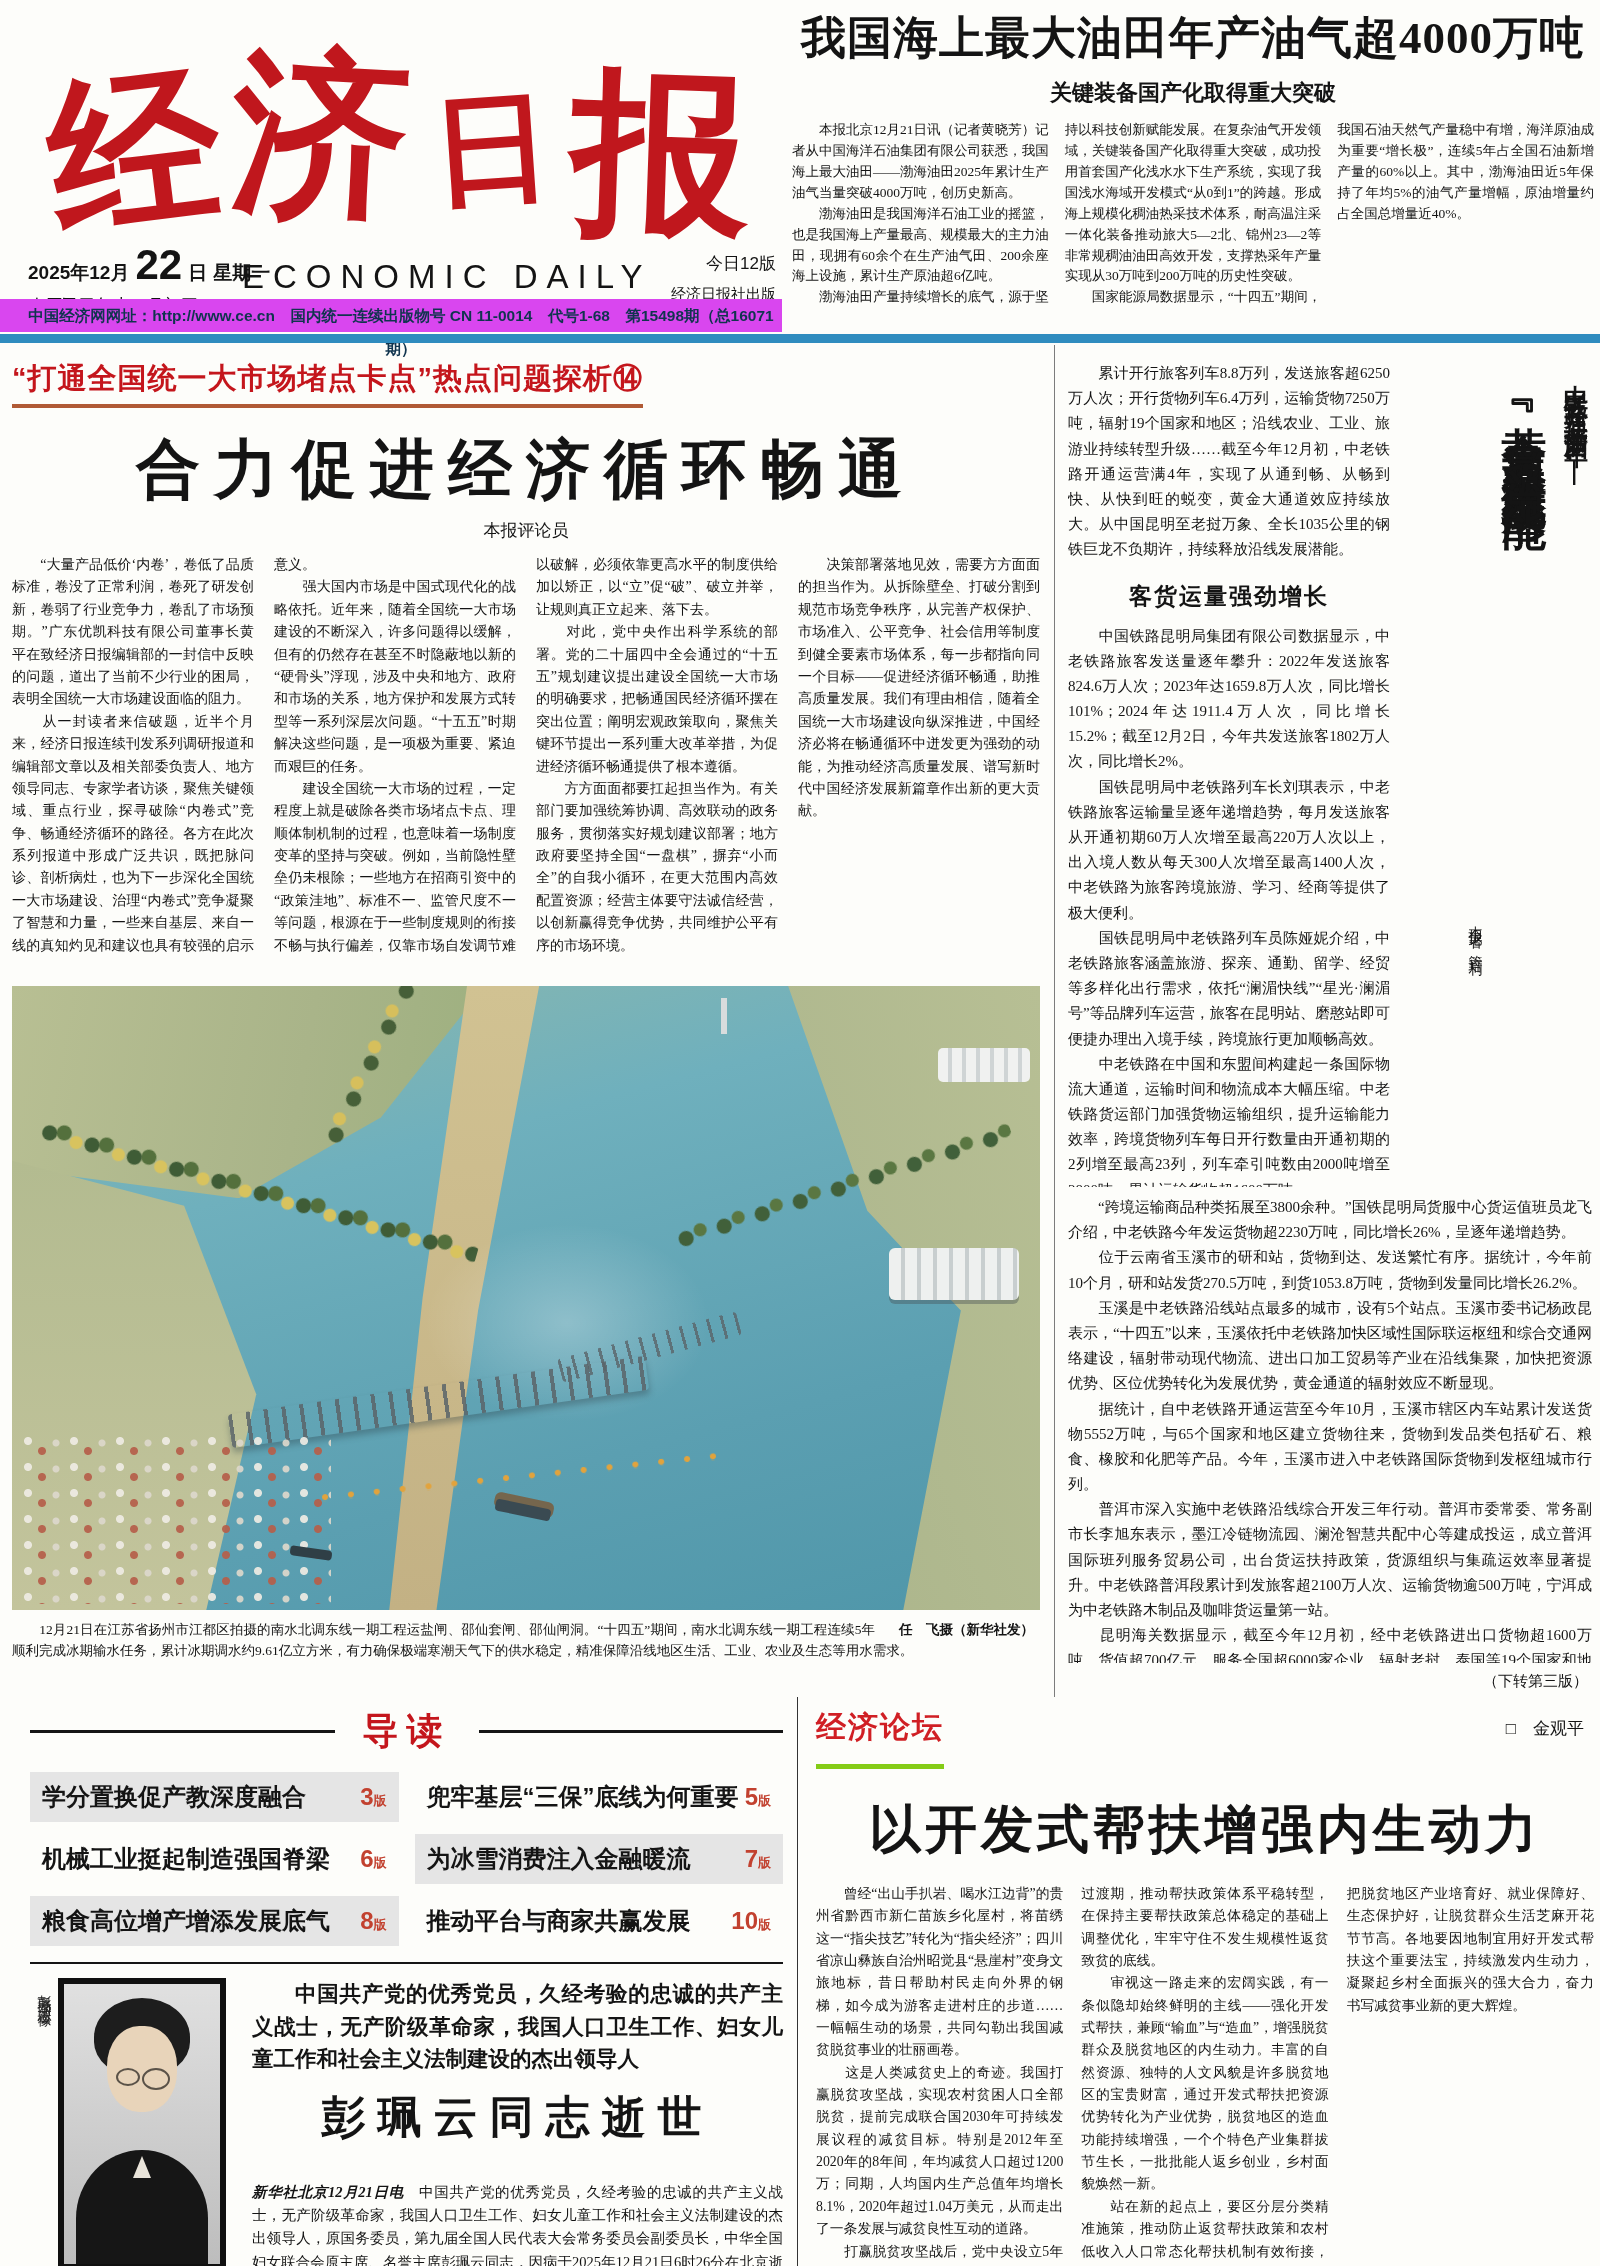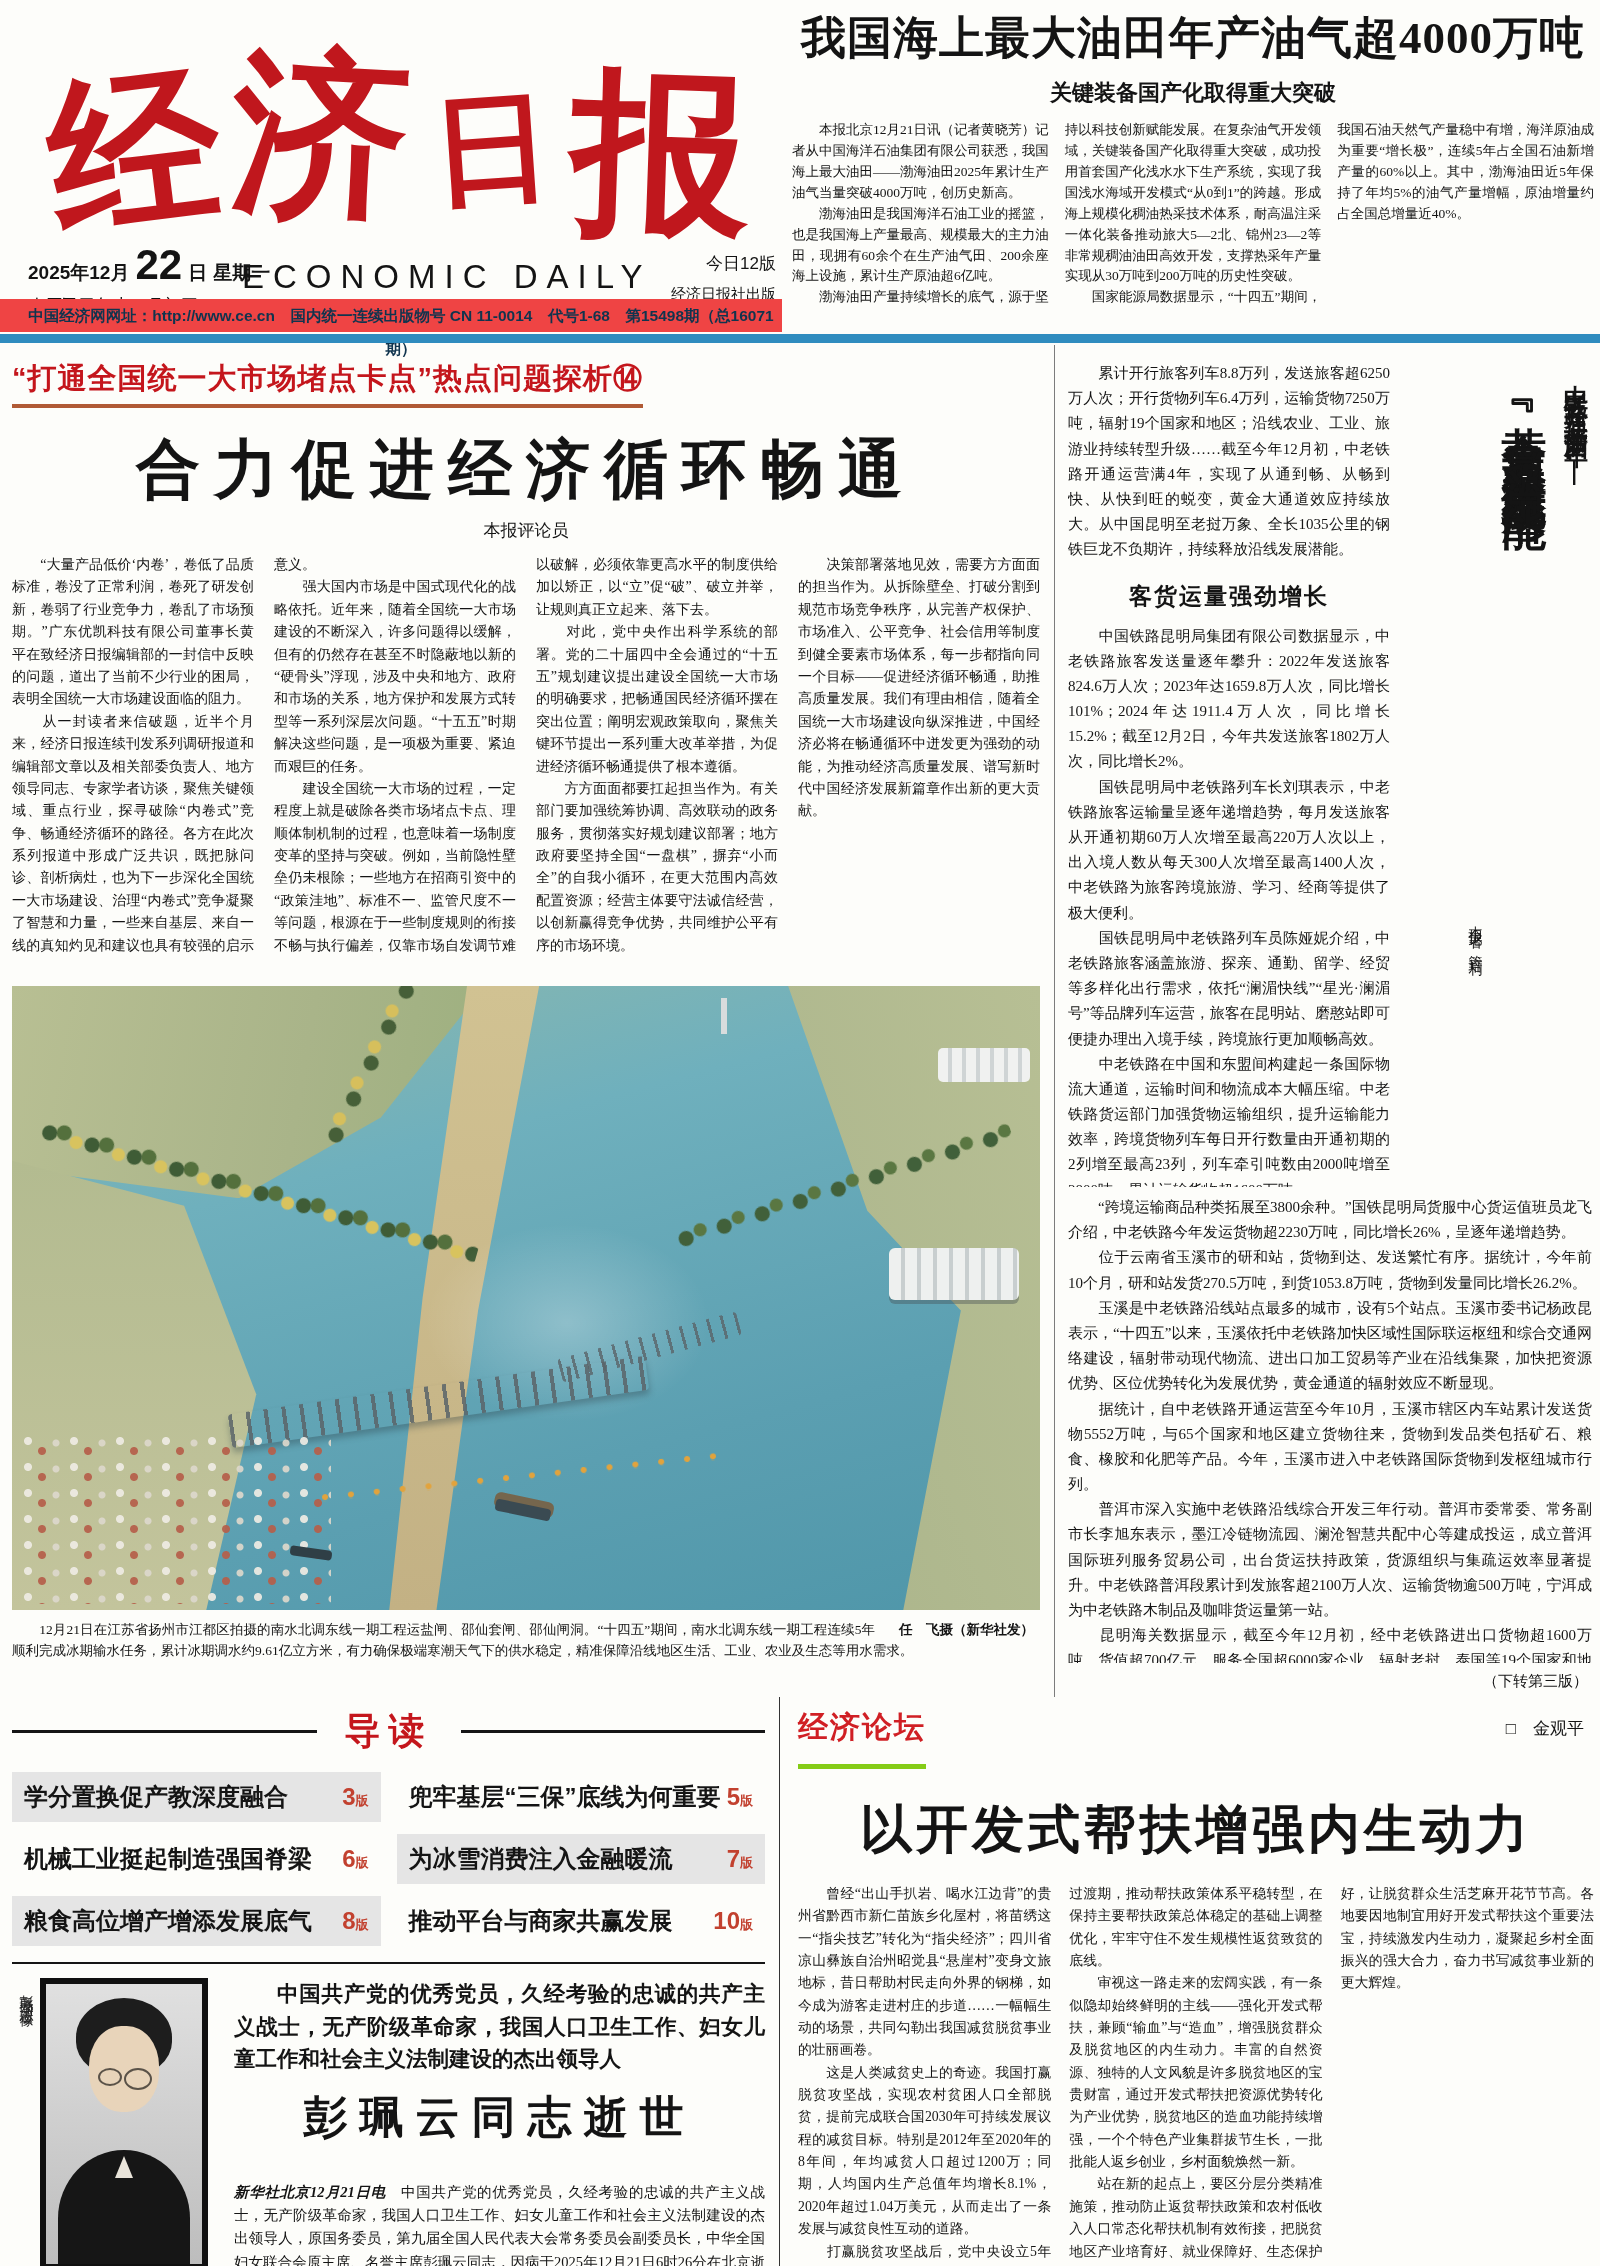--- a/index.html
+++ b/index.html
@@ -15,21 +15,21 @@
   .mc2 { font-size:120px; transform:rotate(-4deg) translateY(-34px); margin-left:26px; }
   .mc3 { font-size:178px; transform:rotate(2deg); margin-left:18px; }
   .date-block { position:absolute; left:28px; top:246px; }
   .date-line { font-size:19px; font-weight:bold; display:flex; align-items:baseline; gap:6px; }
   .date-day { font-size:42px; font-weight:bold; line-height:.9; }
   .lunar { font-size:17px; margin-top:8px; font-family:"Liberation Serif", serif; }
   .en-title { position:absolute; left:242px; top:258px; font-size:33px; letter-spacing:9px; font-weight:500; }
   .pub-block { position:absolute; left:628px; top:252px; width:148px; text-align:right; }
   .pub-block .l1 { font-size:17px; }
   .pub-block .l2 { font-size:15px; margin-top:10px; font-family:"Liberation Serif", serif; }
-  .info-bar { position:absolute; left:0; top:299px; width:782px; height:33px; background:#ef4444; color:#10344e; text-align:center; line-height:33px; font-size:15.5px; font-weight:bold;padding-left:20px; }
+  .info-bar { position:absolute; left:0; top:299px; width:782px; height:33px; background:#d946ef; color:#10344e; text-align:center; line-height:33px; font-size:15.5px; font-weight:bold;padding-left:20px; }
   .blue-bar { position:absolute; left:0; top:334px; width:100%; height:9px; background:#2f8cbf; }
 
   .oil { position:absolute; left:792px; top:8px; width:802px; }
   .oil-headline { font-family:"Liberation Serif", serif; font-weight:900; font-size:45px; text-align:center; letter-spacing:1px; }
   .oil-subhead { font-size:22px; font-weight:bold; text-align:center; margin:10px 0 12px; }
   .oil-body { height:196px; overflow:hidden; column-count:3; column-gap:16px; column-fill:auto; font-size:13.5px; line-height:1.55; text-align:justify; white-space:pre-line; font-family:"Liberation Serif", serif; }
 
   
   .mid { display:flex; height:1352px; padding-left:12px; overflow:hidden; }
   .mid-left { width:1028px; }
@@ -67,21 +67,21 @@
   .rail-lead, .rail-p, .rail-wide-text { font-size:15px; line-height:1.68; text-align:justify; white-space:pre-line; font-family:"Liberation Serif", serif; }
   .rail-sub { text-align:center; font-size:23px; font-weight:800; margin:18px 0 12px; letter-spacing:2px; }
   .rail-vert { width:202px; height:834px; display:flex; justify-content:flex-end; }
   .rv-byline { writing-mode:vertical-rl; font-size:14px; margin-top:560px; height:270px; letter-spacing:3px; font-family:"Liberation Serif", serif; }
   .rv-headline { writing-mode:vertical-rl; font-size:45px; font-weight:900; font-family:"Liberation Serif", serif; letter-spacing:6px; margin:30px 6px 0 10px; height:795px; }
   .rv-kicker { writing-mode:vertical-rl; font-size:24px; font-weight:800; letter-spacing:6px; margin-top:10px; height:600px; }
   .rail-wide { margin-top:6px; height:468px; overflow:hidden; }
   .rail-continued { position:absolute; right:12px; bottom:6px; font-size:15px; font-family:"Liberation Serif", serif; background:#fdfdfa; padding-left:8px; }
 
   
-  .bottom { display:flex; height:569px; padding-left:12px; overflow:hidden; }
+  .bottom { display:flex; height:569px; padding-left:12px; overflow:hidden;margin-left:18px; }
   .bot-left { width:763px; padding-right:10px; }
   .guide-title-row { display:flex; align-items:center; margin-top:10px; }
   .gline { flex:1; height:3px; background:#151515; }
   .guide-title { color:#c4161c; font-size:36px; font-weight:900; margin:0 28px; letter-spacing:8px; }
   .guide-grid { display:grid; grid-template-columns:1fr 1fr; column-gap:16px; row-gap:12px; margin-top:16px; }
   .guide-item { display:flex; justify-content:space-between; align-items:center; padding:9px 12px; }
   .guide-item.shaded { background:#e5e5e5; }
   .gi-label { font-size:24px; font-weight:800; }
   .gi-page { color:#c2412f; font-size:24px; font-weight:800; white-space:nowrap; }
   .gi-page .suf { font-size:13px; font-weight:bold; }

